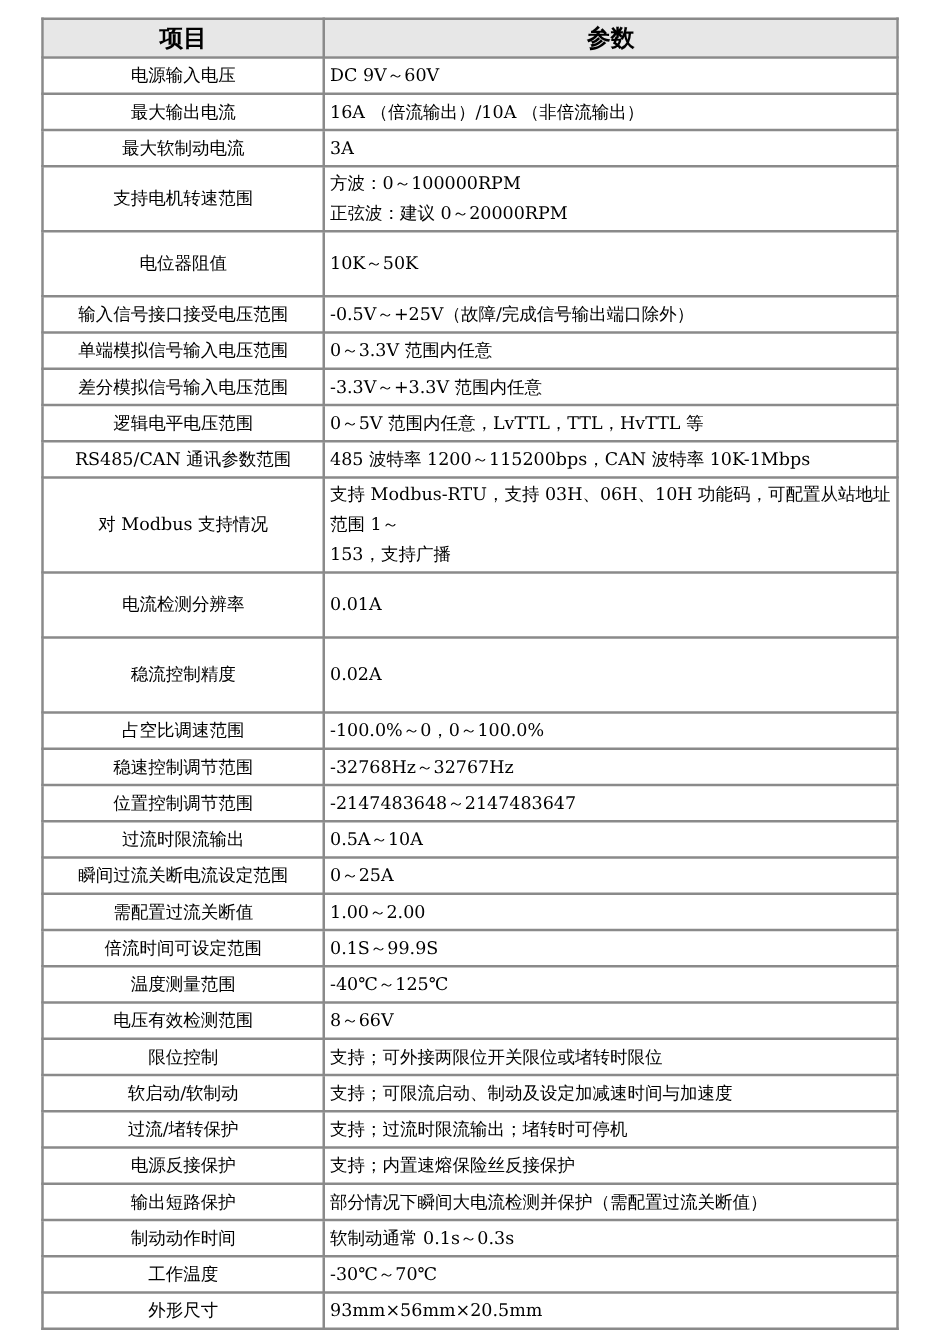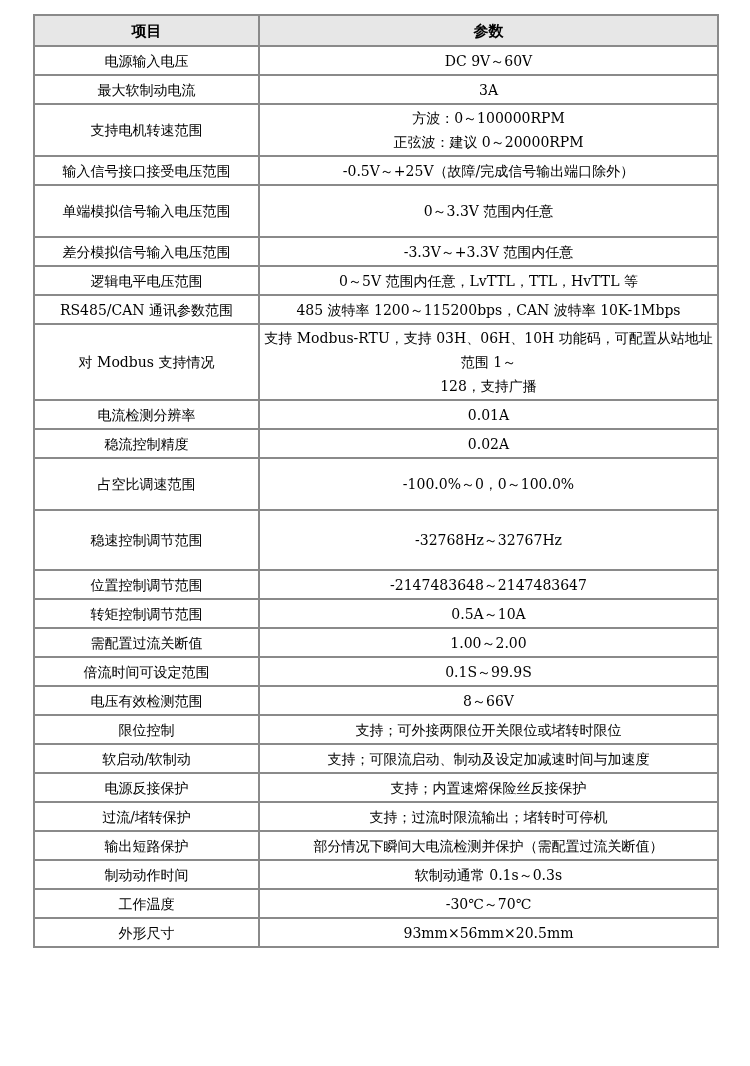--- a/index.html
+++ b/index.html
@@ -35,31 +35,31 @@
     text-align: center;
     vertical-align: middle;
     font-size: 14px;
     line-height: 24px;
     padding: 1px 4px;
     overflow: hidden;
   }
   table.spec-table th {
     background: var(--header-bg);
     font-weight: bold;
-    font-size: 15px;
+    font-size: 19px;
     height: 31px;
   }
   col.col-item { width: 225px; }
   col.col-param { width: 459px; }
   #table-body td { height: 29px; }
   
   #table-body tr:nth-child(5)  td { height: 52px; }
   #table-body tr:nth-child(12) td { height: 52px; }
   #table-body tr:nth-child(13) td { height: 60px; }
-  .param-line { text-align: center; }
+  .param-line { text-align: left; }
 </style>
 </head>
 <body>
 
 <div class="page">
   <table class="spec-table">
     <colgroup>
       <col class="col-item">
       <col class="col-param">
     </colgroup>
@@ -70,33 +70,45 @@
       </tr>
     </thead>
     <tbody id="table-body">
         <tr>
           <td>电源输入电压</td>
           <td>
             <div class="param-line">DC 9V～60V</div>
           </td>
         </tr>
         <tr>
+          <td>最大输出电流</td>
+          <td>
+            <div class="param-line">16A （倍流输出）/10A （非倍流输出）</div>
+          </td>
+        </tr>
+        <tr>
           <td>最大软制动电流</td>
           <td>
             <div class="param-line">3A</div>
           </td>
         </tr>
         <tr>
           <td>支持电机转速范围</td>
           <td>
             <div class="param-line">方波：0～100000RPM</div>
             <div class="param-line">正弦波：建议 0～20000RPM</div>
           </td>
         </tr>
         <tr>
+          <td>电位器阻值</td>
+          <td>
+            <div class="param-line">10K～50K</div>
+          </td>
+        </tr>
+        <tr>
           <td>输入信号接口接受电压范围</td>
           <td>
             <div class="param-line">-0.5V～+25V（故障/完成信号输出端口除外）</div>
           </td>
         </tr>
         <tr>
           <td>单端模拟信号输入电压范围</td>
           <td>
             <div class="param-line">0～3.3V 范围内任意</div>
           </td>
@@ -116,21 +128,21 @@
         <tr>
           <td>RS485/CAN 通讯参数范围</td>
           <td>
             <div class="param-line">485 波特率 1200～115200bps，CAN 波特率 10K-1Mbps</div>
           </td>
         </tr>
         <tr>
           <td>对 Modbus 支持情况</td>
           <td>
             <div class="param-line">支持 Modbus-RTU，支持 03H、06H、10H 功能码，可配置从站地址范围 1～</div>
-            <div class="param-line">128，支持广播</div>
+            <div class="param-line">153，支持广播</div>
           </td>
         </tr>
         <tr>
           <td>电流检测分辨率</td>
           <td>
             <div class="param-line">0.01A</div>
           </td>
         </tr>
         <tr>
           <td>稳流控制精度</td>
@@ -150,65 +162,77 @@
             <div class="param-line">-32768Hz～32767Hz</div>
           </td>
         </tr>
         <tr>
           <td>位置控制调节范围</td>
           <td>
             <div class="param-line">-2147483648～2147483647</div>
           </td>
         </tr>
         <tr>
-          <td>转矩控制调节范围</td>
+          <td>过流时限流输出</td>
           <td>
             <div class="param-line">0.5A～10A</div>
           </td>
         </tr>
         <tr>
+          <td>瞬间过流关断电流设定范围</td>
+          <td>
+            <div class="param-line">0～25A</div>
+          </td>
+        </tr>
+        <tr>
           <td>需配置过流关断值</td>
           <td>
             <div class="param-line">1.00～2.00</div>
           </td>
         </tr>
         <tr>
           <td>倍流时间可设定范围</td>
           <td>
             <div class="param-line">0.1S～99.9S</div>
           </td>
         </tr>
         <tr>
+          <td>温度测量范围</td>
+          <td>
+            <div class="param-line">-40℃～125℃</div>
+          </td>
+        </tr>
+        <tr>
           <td>电压有效检测范围</td>
           <td>
             <div class="param-line">8～66V</div>
           </td>
         </tr>
         <tr>
           <td>限位控制</td>
           <td>
             <div class="param-line">支持；可外接两限位开关限位或堵转时限位</div>
           </td>
         </tr>
         <tr>
           <td>软启动/软制动</td>
           <td>
             <div class="param-line">支持；可限流启动、制动及设定加减速时间与加速度</div>
           </td>
         </tr>
         <tr>
+          <td>过流/堵转保护</td>
+          <td>
+            <div class="param-line">支持；过流时限流输出；堵转时可停机</div>
+          </td>
+        </tr>
+        <tr>
           <td>电源反接保护</td>
           <td>
             <div class="param-line">支持；内置速熔保险丝反接保护</div>
-          </td>
-        </tr>
-        <tr>
-          <td>过流/堵转保护</td>
-          <td>
-            <div class="param-line">支持；过流时限流输出；堵转时可停机</div>
           </td>
         </tr>
         <tr>
           <td>输出短路保护</td>
           <td>
             <div class="param-line">部分情况下瞬间大电流检测并保护（需配置过流关断值）</div>
           </td>
         </tr>
         <tr>
           <td>制动动作时间</td>

